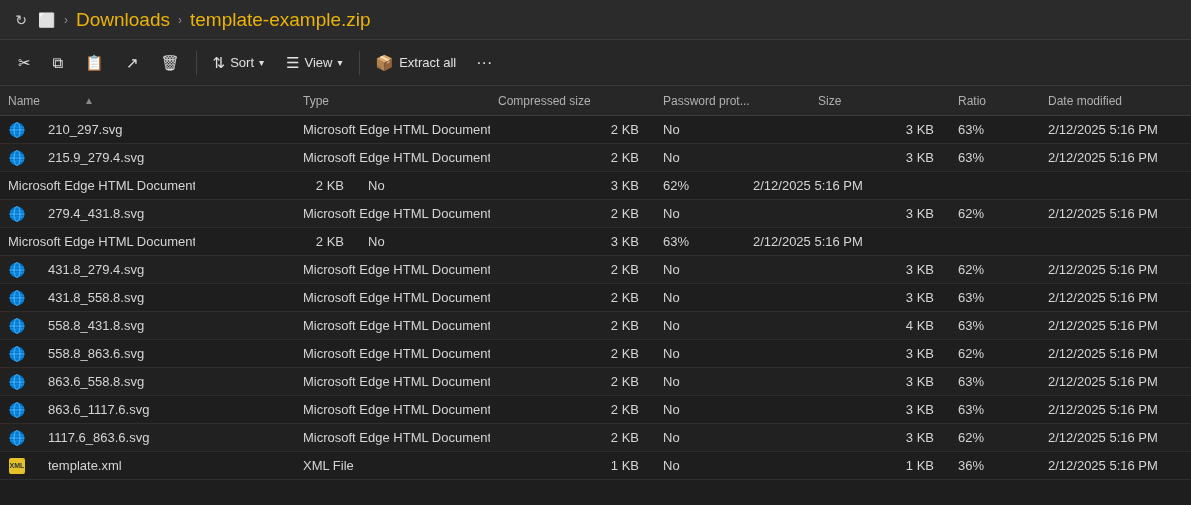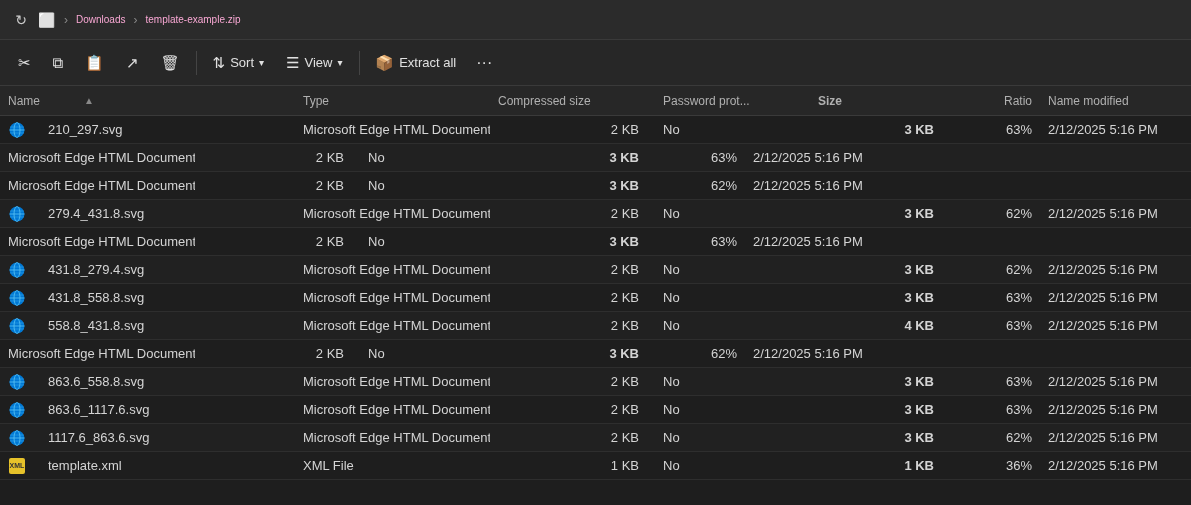--- a/index.html
+++ b/index.html
@@ -31,22 +31,22 @@
       justify-content: center;
       color: #ccc;
       font-size: 14px;
       cursor: pointer;
     }
     .breadcrumb-sep {
       color: #888;
       font-size: 12px;
     }
     .breadcrumb-item {
-      color: #f9a8d4;
-      font-size: 10px;
+      color: #eab308;
+      font-size: 19px;
       cursor: pointer;
     }
 
     
     .toolbar {
       background: #272727;
       height: 46px;
       display: flex;
       align-items: center;
       padding: 0 8px;
@@ -118,22 +118,22 @@
       font-size: 10px;
       margin-left: 4px;
       color: #888;
     }
 
     
     .col-name      { width: 295px; min-width: 295px; }
     .col-type      { width: 195px; min-width: 195px; text-align: right; }
     .col-compressed { width: 165px; min-width: 165px; align-items: center; }
     .col-password  { width: 155px; min-width: 155px; }
-    .col-size      { width: 140px; min-width: 140px; font-weight: bold; }
-    .col-ratio     { width: 90px; min-width: 90px; justify-content: flex-end; }
+    .col-size      { width: 140px; min-width: 140px; }
+    .col-ratio     { width: 90px; min-width: 90px; }
     .col-date      { width: 150px; min-width: 150px; }
 
     
     .file-row {
       display: flex;
       align-items: center;
       height: 28px;
       border-bottom: 1px solid #2e2e2e;
       cursor: default;
     }
@@ -247,21 +247,21 @@
     <div class="col-header col-password">
       <span>Password prot...</span>
     </div>
     <div class="col-header col-size">
       <span>Size</span>
     </div>
     <div class="col-header col-ratio">
       <span>Ratio</span>
     </div>
     <div class="col-header col-date">
-      <span>Name modified</span>
+      <span>Date modified</span>
     </div>
   </div>
 
   <div id="file-rows">
       <div class="file-row">
     <div class="file-cell col-name file-name-cell">
       <div class="file-icon">
       <svg class="icon-svg" viewBox="0 0 16 16" xmlns="http://www.w3.org/2000/svg">
         <circle cx="8" cy="8" r="7.5" fill="#0078d4"></circle>
         <ellipse cx="8" cy="8" rx="3" ry="7.5" fill="none" stroke="#5bc4f5" stroke-width="0.8"></ellipse>
@@ -273,20 +273,32 @@
       <span>210_297.svg</span>
     </div>
     <div class="file-cell col-type">Microsoft Edge HTML Document</div>
     <div class="file-cell col-compressed" style="justify-content:flex-end; padding-right:16px;">2 KB</div>
     <div class="file-cell col-password">No</div>
     <div class="file-cell col-size" style="justify-content:flex-end; padding-right:16px;">3 KB</div>
     <div class="file-cell col-ratio">63%</div>
     <div class="file-cell col-date">2/12/2025 5:16 PM</div>
   </div>
       <div class="file-row">
+    <div class="file-cell col-name file-name-cell">
+      <div class="file-icon">
+      <svg class="icon-svg" viewBox="0 0 16 16" xmlns="http://www.w3.org/2000/svg">
+        <circle cx="8" cy="8" r="7.5" fill="#0078d4"></circle>
+        <ellipse cx="8" cy="8" rx="3" ry="7.5" fill="none" stroke="#5bc4f5" stroke-width="0.8"></ellipse>
+        <line x1="0.5" y1="8" x2="15.5" y2="8" stroke="#5bc4f5" stroke-width="0.8"></line>
+        <line x1="1" y1="5" x2="15" y2="5" stroke="#5bc4f5" stroke-width="0.5" opacity="0.7"></line>
+        <line x1="1" y1="11" x2="15" y2="11" stroke="#5bc4f5" stroke-width="0.5" opacity="0.7"></line>
+      </svg>
+          </div>
+      <span>215.9_279.4.svg</span>
+    </div>
     <div class="file-cell col-type">Microsoft Edge HTML Document</div>
     <div class="file-cell col-compressed" style="justify-content:flex-end; padding-right:16px;">2 KB</div>
     <div class="file-cell col-password">No</div>
     <div class="file-cell col-size" style="justify-content:flex-end; padding-right:16px;">3 KB</div>
     <div class="file-cell col-ratio">63%</div>
     <div class="file-cell col-date">2/12/2025 5:16 PM</div>
   </div>
       <div class="file-row">
     <div class="file-cell col-type">Microsoft Edge HTML Document</div>
     <div class="file-cell col-compressed" style="justify-content:flex-end; padding-right:16px;">2 KB</div>
@@ -377,20 +389,32 @@
       <span>558.8_431.8.svg</span>
     </div>
     <div class="file-cell col-type">Microsoft Edge HTML Document</div>
     <div class="file-cell col-compressed" style="justify-content:flex-end; padding-right:16px;">2 KB</div>
     <div class="file-cell col-password">No</div>
     <div class="file-cell col-size" style="justify-content:flex-end; padding-right:16px;">4 KB</div>
     <div class="file-cell col-ratio">63%</div>
     <div class="file-cell col-date">2/12/2025 5:16 PM</div>
   </div>
       <div class="file-row">
+    <div class="file-cell col-name file-name-cell">
+      <div class="file-icon">
+      <svg class="icon-svg" viewBox="0 0 16 16" xmlns="http://www.w3.org/2000/svg">
+        <circle cx="8" cy="8" r="7.5" fill="#0078d4"></circle>
+        <ellipse cx="8" cy="8" rx="3" ry="7.5" fill="none" stroke="#5bc4f5" stroke-width="0.8"></ellipse>
+        <line x1="0.5" y1="8" x2="15.5" y2="8" stroke="#5bc4f5" stroke-width="0.8"></line>
+        <line x1="1" y1="5" x2="15" y2="5" stroke="#5bc4f5" stroke-width="0.5" opacity="0.7"></line>
+        <line x1="1" y1="11" x2="15" y2="11" stroke="#5bc4f5" stroke-width="0.5" opacity="0.7"></line>
+      </svg>
+          </div>
+      <span>558.8_863.6.svg</span>
+    </div>
     <div class="file-cell col-type">Microsoft Edge HTML Document</div>
     <div class="file-cell col-compressed" style="justify-content:flex-end; padding-right:16px;">2 KB</div>
     <div class="file-cell col-password">No</div>
     <div class="file-cell col-size" style="justify-content:flex-end; padding-right:16px;">3 KB</div>
     <div class="file-cell col-ratio">62%</div>
     <div class="file-cell col-date">2/12/2025 5:16 PM</div>
   </div>
       <div class="file-row">
     <div class="file-cell col-name file-name-cell">
       <div class="file-icon">

